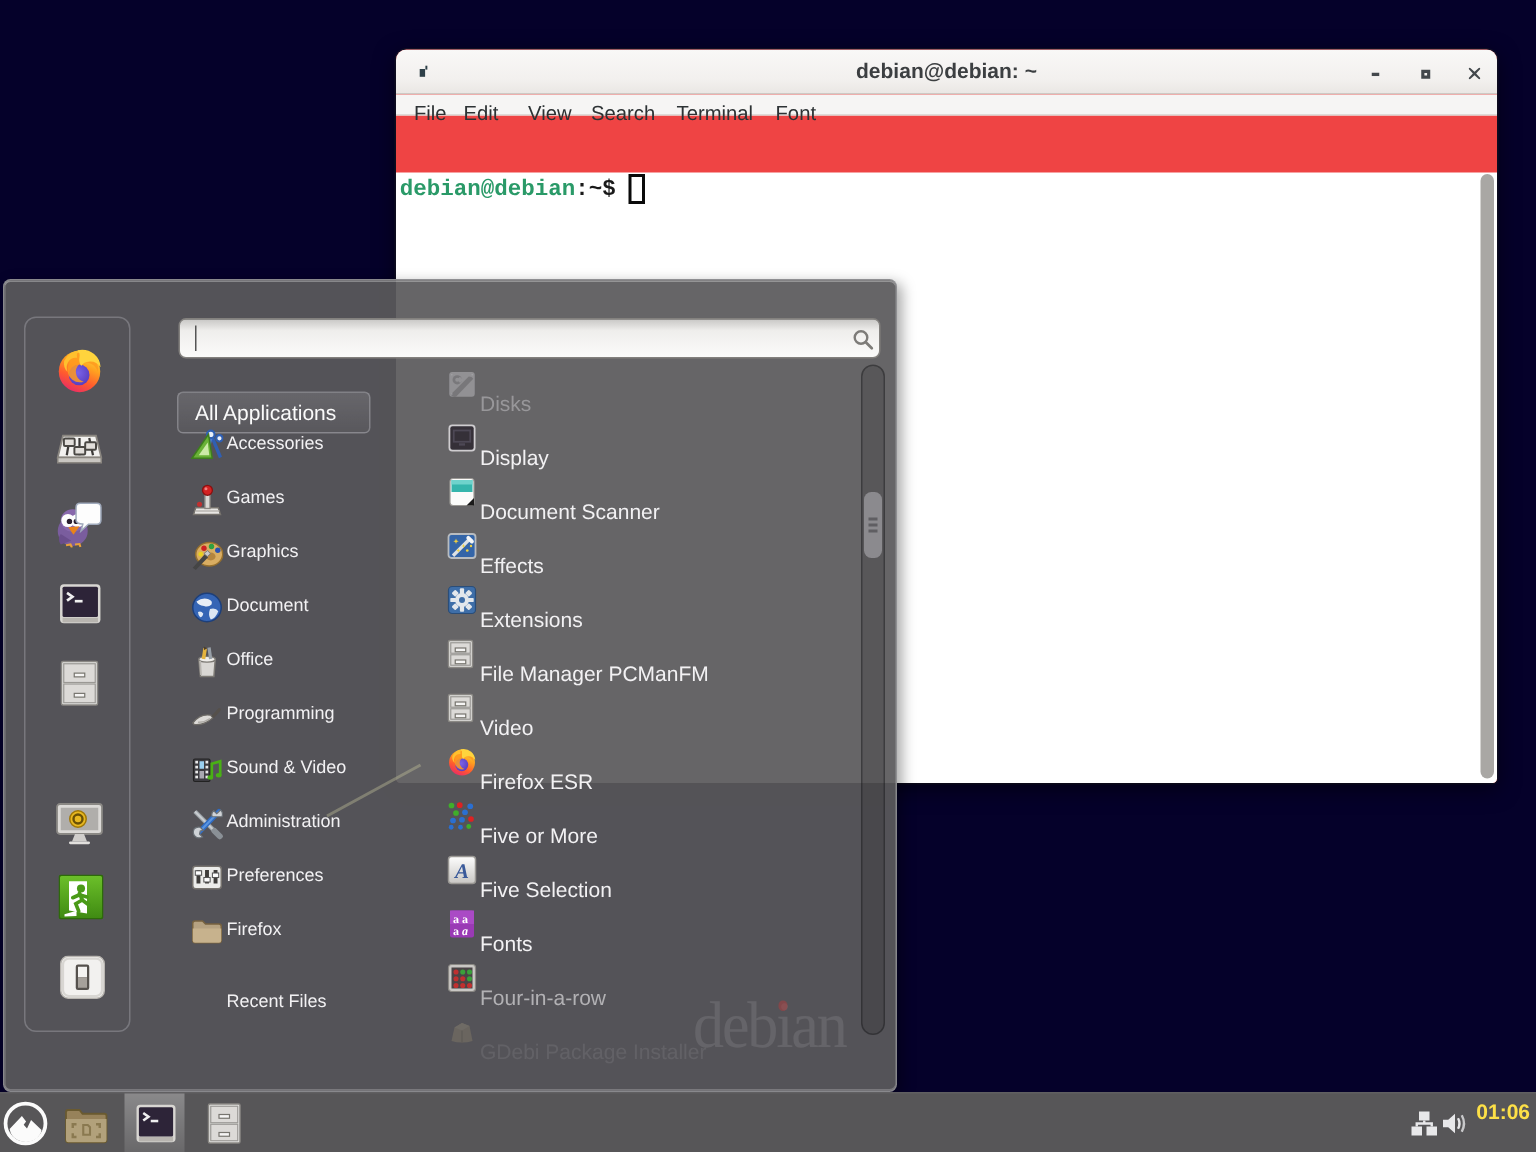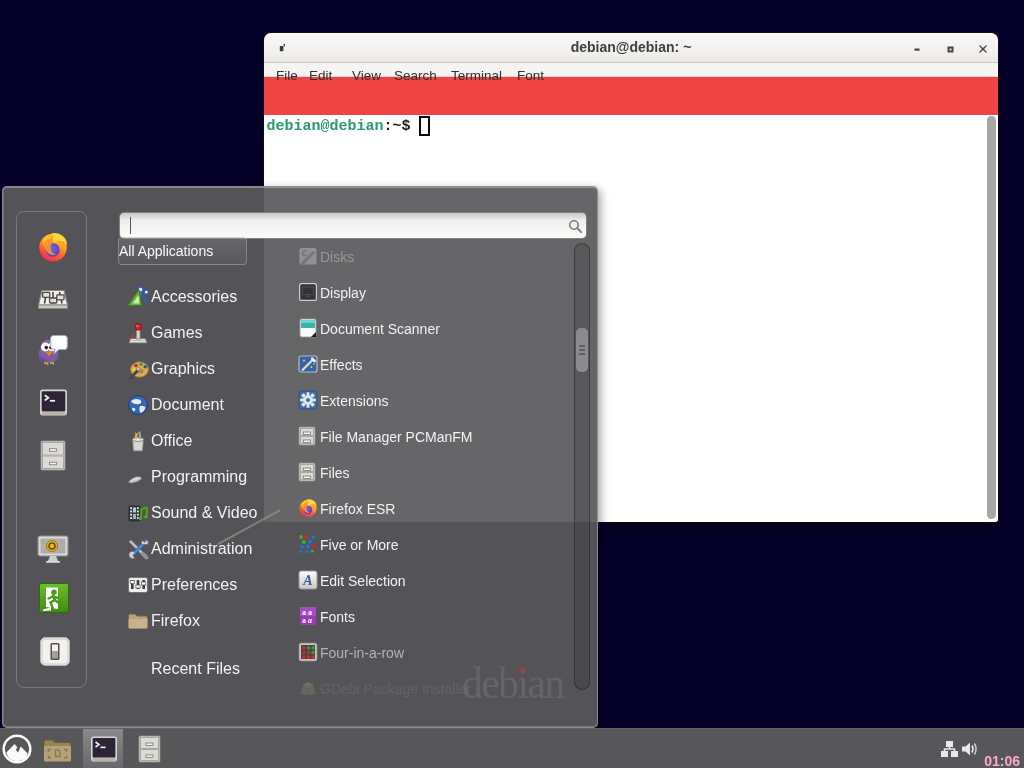--- a/index.html
+++ b/index.html
@@ -30,46 +30,46 @@
 #menu{position:absolute;left:2px;top:186px;width:596px;height:542px;
 background:rgba(90,89,91,0.93);
 border:1px solid rgba(172,172,175,0.6);border-radius:5px;
 box-shadow:inset 0 1px 0 rgba(255,255,255,0.3), inset 1px 0 0 rgba(255,255,255,0.12), inset 0 -1px 0 rgba(255,255,255,0.22), 3px 3px 9px rgba(0,0,0,0.35);}
 #sidebox{position:absolute;left:13px;top:24px;width:71px;height:477px;
 border:1px solid rgba(165,165,170,0.45);border-radius:8px;}
 #search{position:absolute;left:116px;top:25px;width:468px;height:27px;
 border-radius:5px;border:1px solid #83817e;
 background:linear-gradient(180deg,#c9c8c6 0%,#efeeec 30%,#fbfbfa 100%);}
 #search .caret{position:absolute;left:10px;top:4px;width:1px;height:17px;background:#555;}
-#allapps{position:absolute;left:115px;top:50px;width:129px;height:28px;
+#allapps{position:absolute;left:115px;top:74px;width:129px;height:28px;
 border-radius:4px;border:1px solid rgba(170,170,175,0.5);
 background:linear-gradient(180deg,rgba(255,255,255,0.115),rgba(255,255,255,0.03));
-color:#fafafa;font-size:14px;text-align:left;line-height:26px;}
-.cat{position:absolute;left:122px;width:180px;height:24px;color:#f2f1f3;font-size:16px;}
+color:#fafafa;font-size:14px;text-align:left;padding-left:11px;line-height:26px;}
+.cat{position:absolute;left:122px;width:180px;height:24px;color:#f2f1f3;font-size:12px;}
 .cat .lb{position:absolute;left:26px;top:3px;}
 .app{position:absolute;left:293px;width:280px;height:22px;color:#f2f1f3;font-size:14px;}
-.app .lb{position:absolute;left:24px;top:4px;}
+.app .lb{position:absolute;left:24px;top:16px;}
 .icon{position:absolute;left:0;top:0;}
 #mtrough{position:absolute;left:571px;top:56px;width:16px;height:447px;
 border:1px solid rgba(22,22,25,0.42);border-radius:8px;background:rgba(0,0,0,0.13);}
 #mthumb{position:absolute;left:573px;top:141px;width:12px;height:44px;
 background:#8b8a8e;border-radius:5px;}
 #wmark{position:absolute;left:459px;top:475px;font-family:"Liberation Serif",serif;
 font-size:44px;color:rgba(255,255,255,0.10);letter-spacing:-1.5px;
 transform:scaleX(0.94);transform-origin:0 0;line-height:1;}
 #wdot{position:absolute;left:515.5px;top:480px;width:6.5px;height:6.5px;border-radius:50%;
 background:rgba(170,62,64,0.55);}
 #artifact{position:absolute;left:218px;top:543px;width:71px;height:2px;
 background:rgba(195,195,155,0.4);transform:rotate(-28.6deg);transform-origin:0 50%;
 }
 
 #taskbar{position:absolute;left:0;top:728px;width:1024px;height:40px;background:#575658;border-top:1px solid rgba(255,255,255,0.06);}
 #taskbtn{position:absolute;left:83px;top:0;width:40px;height:40px;
 background:linear-gradient(180deg,rgba(255,255,255,0.30),rgba(255,255,255,0.10));}
-#clock{position:absolute;right:4px;top:24px;font-size:14px;font-weight:bold;color:#f9a8d4;margin-left:16px;}
+#clock{position:absolute;right:4px;top:4px;font-size:14px;font-weight:bold;color:#fde047;margin-left:16px;}
 </style>
 </head>
 <body>
 
 <div id="term">
   <div class="titlebar">
     <div class="title">debian@debian: ~</div>
     <svg class="abs" style="left:15px;top:10px" width="7" height="9" viewBox="0 0 7 9">
       <rect x="0.8" y="3" width="3.6" height="5.2" fill="#2e4048"></rect>
       <rect x="4.6" y="0.8" width="1.3" height="2.6" fill="#2e4048"></rect>
@@ -312,21 +312,21 @@
         <span class="lb">File Manager PCManFM</span>
       </div>
 <div class="app" style="top:274px">
         <span class="icon" style="left:2px;top:1px"><svg width="18" height="20" viewBox="0 0 18 20">
 <rect x="1" y="1" width="16" height="18" rx="1" fill="#e9e8e6" stroke="#8a8884" stroke-width="1"></rect>
 <rect x="2.5" y="2.5" width="13" height="7.0" fill="#dcdad7" stroke="#9a9894" stroke-width="0.8"></rect>
 <rect x="2.5" y="10.5" width="13" height="7.0" fill="#dcdad7" stroke="#9a9894" stroke-width="0.8"></rect>
 <rect x="5.5" y="6.0" width="7" height="2.5" fill="#f6f5f4" stroke="#77756f" stroke-width="0.8"></rect>
 <rect x="5.5" y="14.0" width="7" height="2.5" fill="#f6f5f4" stroke="#77756f" stroke-width="0.8"></rect>
           </svg></span>
-        <span class="lb">Files</span>
+        <span class="lb">Video</span>
       </div>
 <div class="app" style="top:310px">
         <span class="icon" style="left:2px;top:1px"><svg width="20" height="20" viewBox="0 0 24 25">
 <defs>
 <linearGradient id="ffo" x1="0.7" y1="0.05" x2="0.25" y2="1">
                 <stop offset="0" stop-color="#ffd43d"></stop>
                 <stop offset="0.3" stop-color="#ffa320"></stop>
                 <stop offset="0.65" stop-color="#ff5a2e"></stop>
                 <stop offset="1" stop-color="#e8286a"></stop>
               </linearGradient>
@@ -366,21 +366,21 @@
         <span class="icon" style="left:2px;top:1px"><svg width="20" height="20" viewBox="0 0 20 20">
 <defs>
               <linearGradient id="fsg" x1="0" y1="0" x2="0" y2="1">
                 <stop offset="0" stop-color="#fdfdfd"></stop>
                 <stop offset="1" stop-color="#c9c7c4"></stop>
               </linearGradient>
             </defs>
 <rect x="1" y="1" width="18" height="18" rx="2" fill="url(#fsg)" stroke="#9a9894" stroke-width="1"></rect>
 <text x="10" y="15" font-family="Liberation Serif,serif" font-style="italic" font-weight="bold" font-size="14" fill="#3a5a9a" text-anchor="middle">A</text>
           </svg></span>
-        <span class="lb">Edit Selection</span>
+        <span class="lb">Five Selection</span>
       </div>
 <div class="app" style="top:418px">
         <span class="icon" style="left:2px;top:1px"><svg width="20" height="20" viewBox="0 0 20 20">
 <rect x="2" y="1" width="16" height="18" rx="1.5" fill="#9a3ab5"></rect>
 <rect x="2" y="1" width="16" height="9" fill="#aa4ac5"></rect>
 <g font-family="Liberation Serif,serif" font-size="8" fill="#fff" font-weight="bold">
 <text x="4" y="9">a</text>
               <text x="10" y="9">a</text>
               <text x="4" y="17">a</text>
               <text x="10" y="17" font-style="italic">a</text>

